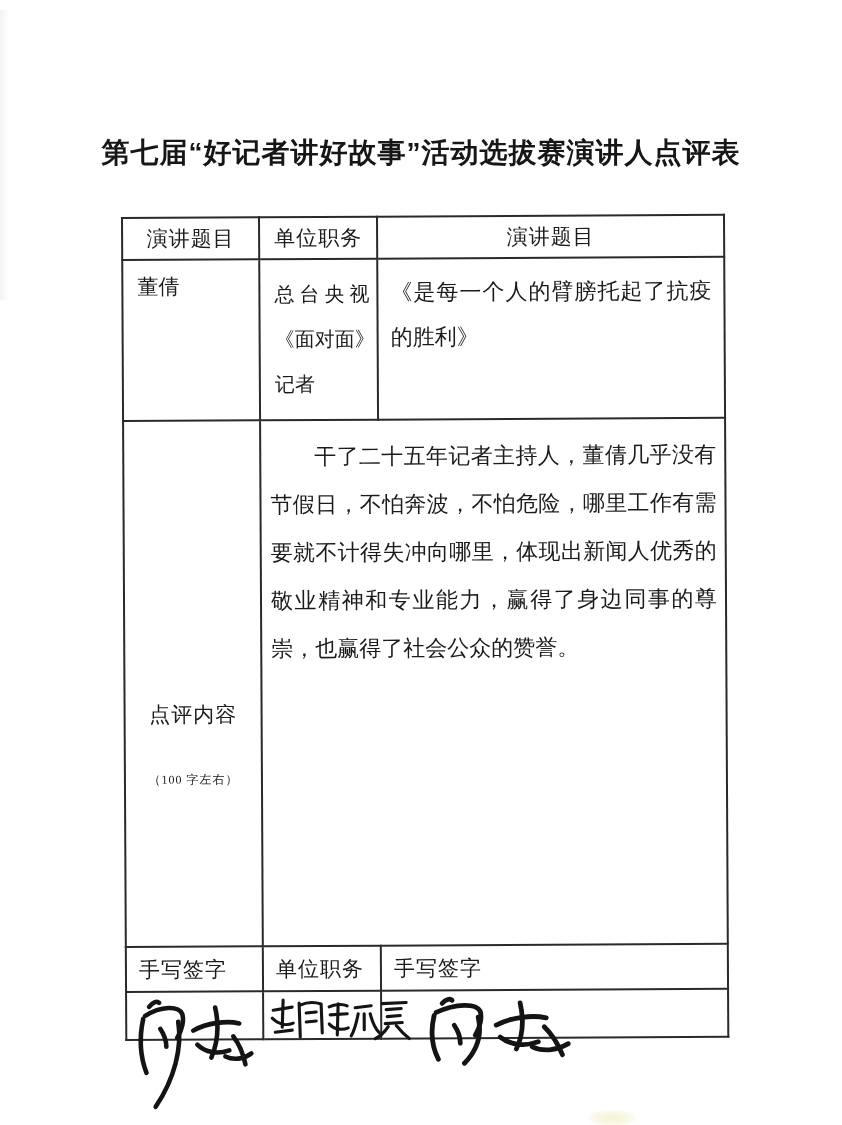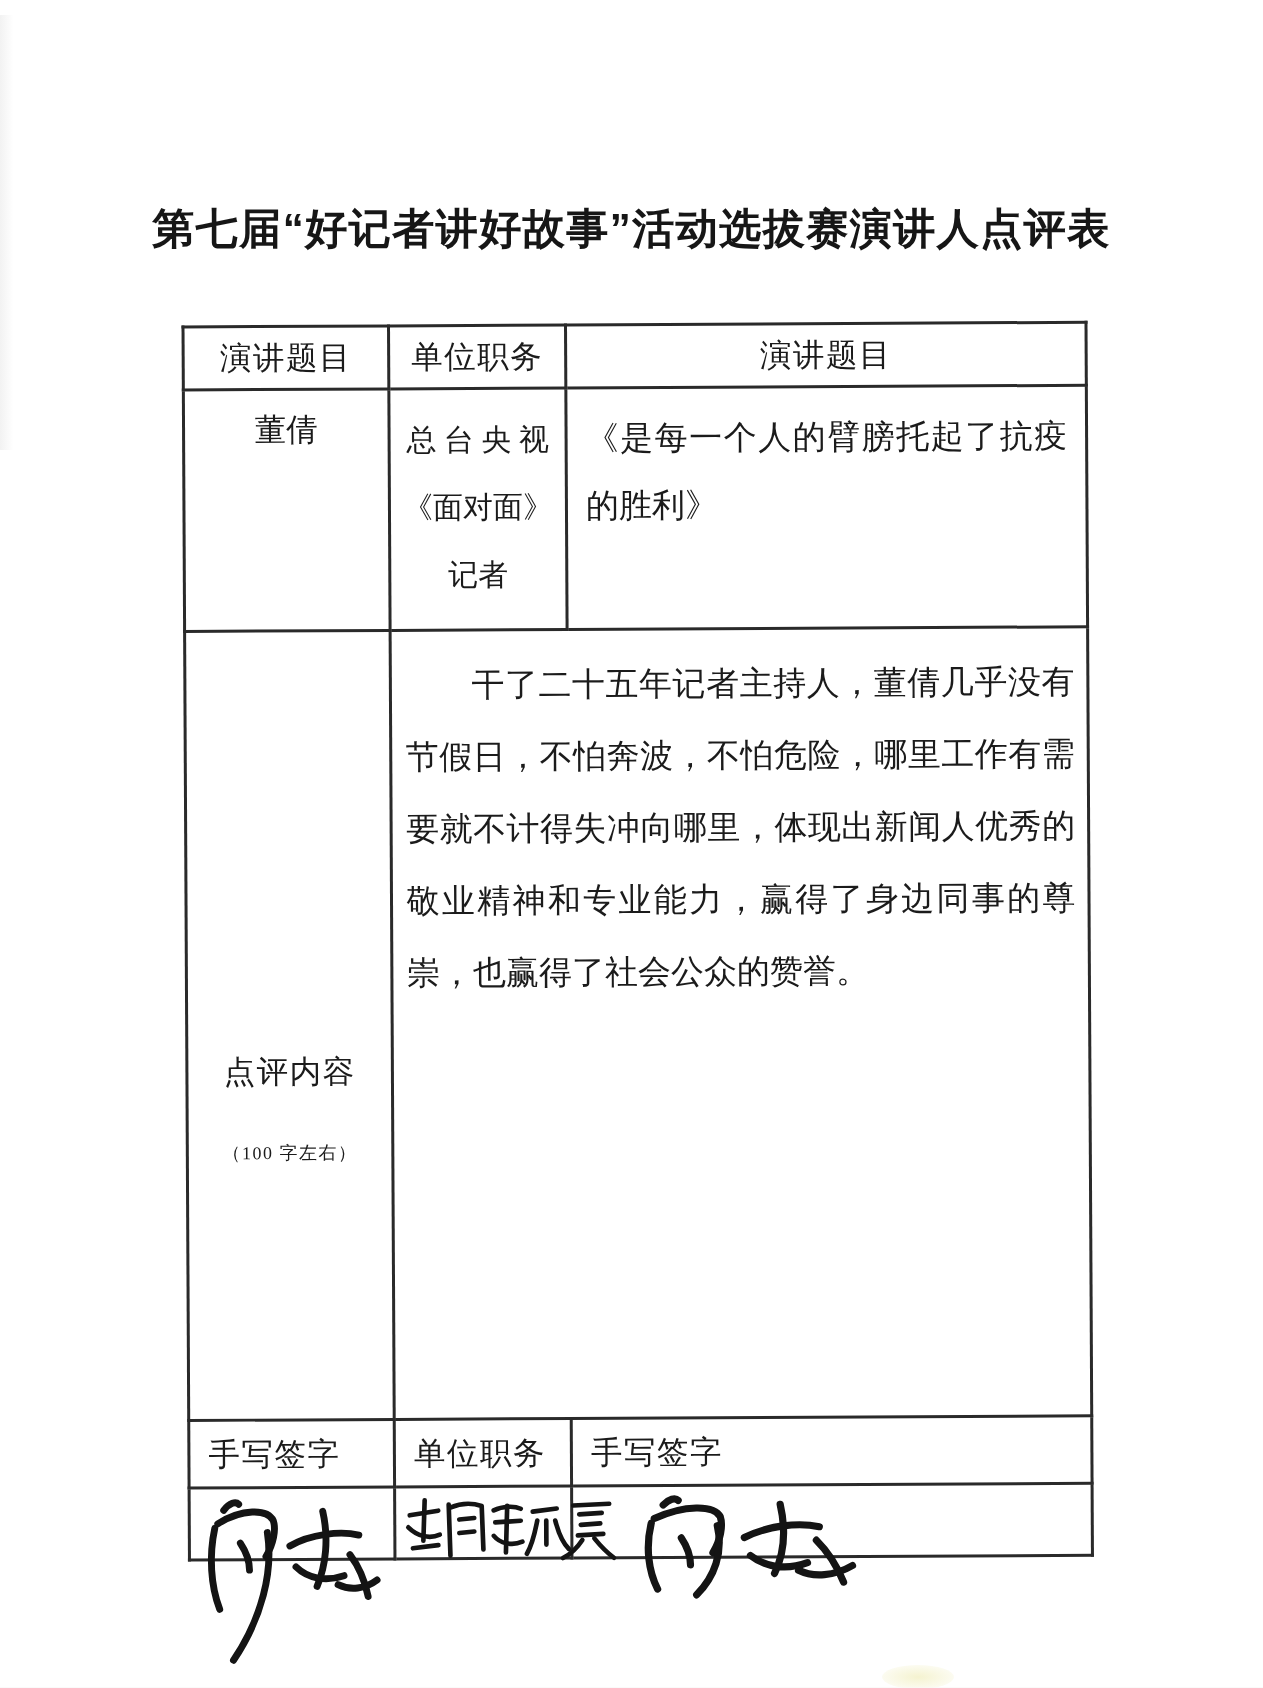--- a/index.html
+++ b/index.html
@@ -57,21 +57,21 @@
     overflow:visible;
   }
   tr.hdr td{
     height:40px;
     text-align:center;
     vertical-align:middle;
     font-size:21px;
     letter-spacing:1px;
   }
   tr.speaker td{height:129px;}
-  .cell-pad{padding:12px 4px;text-align:center;}
+  .cell-pad{padding:12px 14px;}
   .name-cell{font-size:21px;}
   .unit-lines div{
     line-height:45px;
     font-size:20px;
     white-space:pre;
   }
   .topic-cell{
     font-size:22px;
     line-height:45px;
     padding:10px 12px;
@@ -80,21 +80,21 @@
   tr.review td{height:524px;}
   .review-label{
     height:100%;
     display:flex;
     flex-direction:column;
     align-items:center;
     padding-top:278px;
     font-size:21px;
     letter-spacing:1px;
   }
-  .review-label .l1{line-height:30px;margin-bottom:24px;}
+  .review-label .l1{line-height:30px;margin-bottom:35px;}
   .review-label .l2{line-height:30px;font-size:12px;}
   .review-content{
     padding:12px 8px 0 9px;
     font-size:22px;
     line-height:48px;
     text-align:justify;
     text-indent:2em;
   }
   tr.ftr td{
     height:43px;

